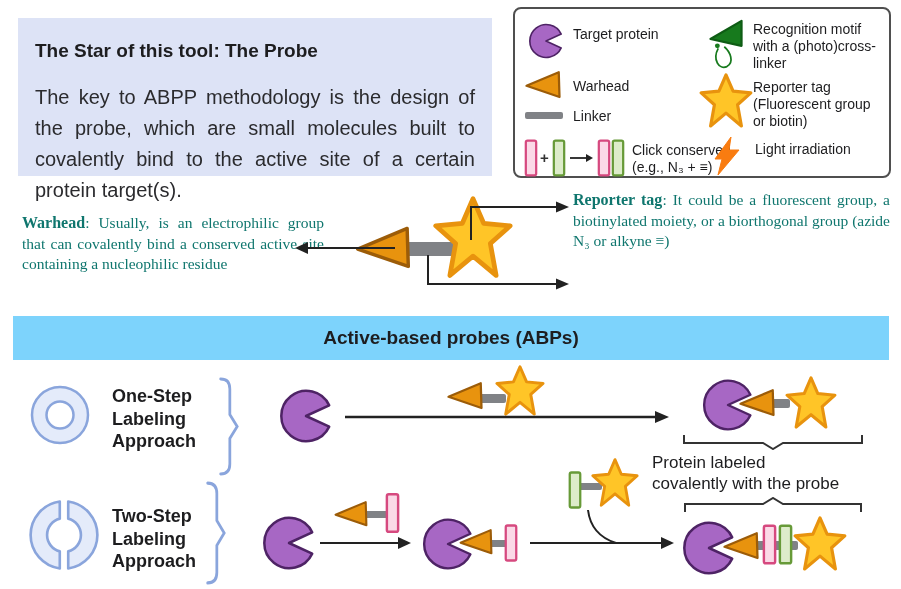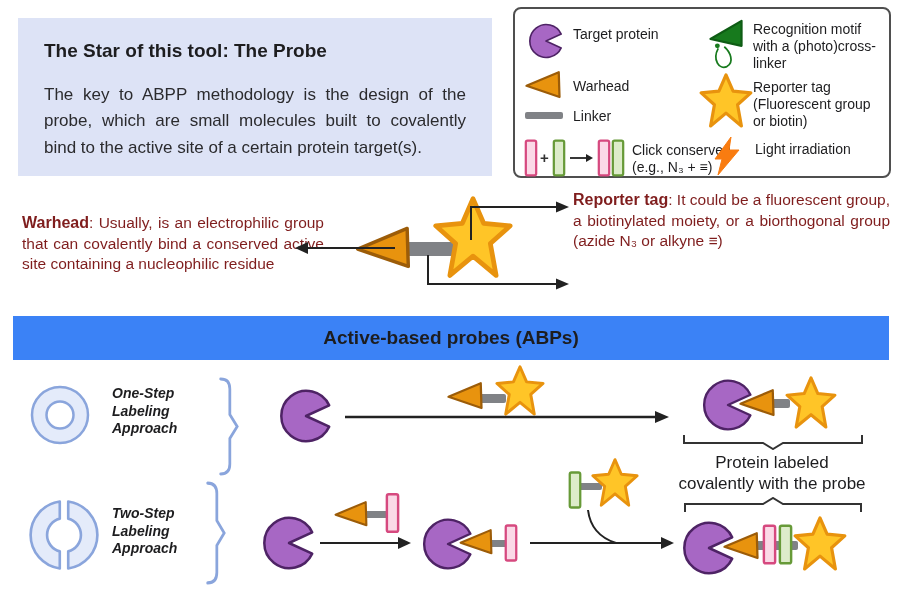--- a/index.html
+++ b/index.html
@@ -3,41 +3,41 @@
 <meta charset="utf-8">
 <style>
   * { margin:0; padding:0; box-sizing:border-box; }
   html,body { background:#fff; }
   body { font-family:"Liberation Sans", sans-serif; color:#222; }
   .stage { position:relative; width:901px; height:589px; background:#fff; overflow:hidden; }
   .abs { position:absolute; }
   .pre { white-space:pre-line; }
 
   
-  .intro-box { left:18px; top:18px; width:474px; height:158px; background:#dde3f6; padding:22px 26px; }
+  .intro-box { left:18px; top:18px; width:474px; height:158px; background:#dde3f6; padding:22px 17px; }
   .intro-box h1 { font-size:19px; font-weight:700; color:#1d1d1f; margin-bottom:20px; }
-  .intro-box p { font-size:17px; line-height:1.55; color:#2b2b2e; text-align:justify; }
+  .intro-box p { font-size:20px; line-height:1.55; color:#2b2b2e; text-align:justify; }
 
   
   .legend-box { left:513px; top:7px; width:378px; height:171px; background:#fff;
                 border:2px solid #4f4f4f; border-radius:8px; }
   .llabel { font-size:14px; line-height:1.22; color:#1d1d1f; }
   .plus { font-size:15px; font-weight:600; color:#333; }
 
   
-  .ann { font-size:15.5px; line-height:1.3; text-align:justify; color:#7f1d1d; }
+  .ann { font-size:15.5px; line-height:1.3; text-align:justify; color:#0f766e;font-family:Liberation Serif, serif; }
   .ann b { font-size:16px; }
 
   
-  .banner { left:13px; top:316px; width:876px; height:44px; background:#3b82f6;
+  .banner { left:13px; top:316px; width:876px; height:44px; background:#7dd3fc;
             display:flex; align-items:center; justify-content:center; }
   .banner span { font-size:19px; font-weight:700; color:#1d1d1f; }
 
-  .approach-label { font-size:14px; font-weight:700; line-height:1.25; color:#1d1d1f;font-style:italic; }
-  .caption { font-size:17px; line-height:1.25; text-align:center; color:#1d1d1f; }
+  .approach-label { font-size:18px; font-weight:700; line-height:1.25; color:#1d1d1f; }
+  .caption { font-size:17px; line-height:1.25; text-align:left; color:#1d1d1f; }
 </style>
 </head>
 <body>
 
 <svg width="0" height="0" style="position:absolute" aria-hidden="true">
   <defs>
     <symbol id="sym-pacman" viewBox="0 0 60 60">
       <path d="M30,30 L54,19 A26,26 0 1 0 54,41 Z" fill="#a767c4" stroke="#4e2365" stroke-width="2.6" stroke-linejoin="round"></path>
     </symbol>
     <symbol id="sym-warhead" viewBox="0 0 48 40">

